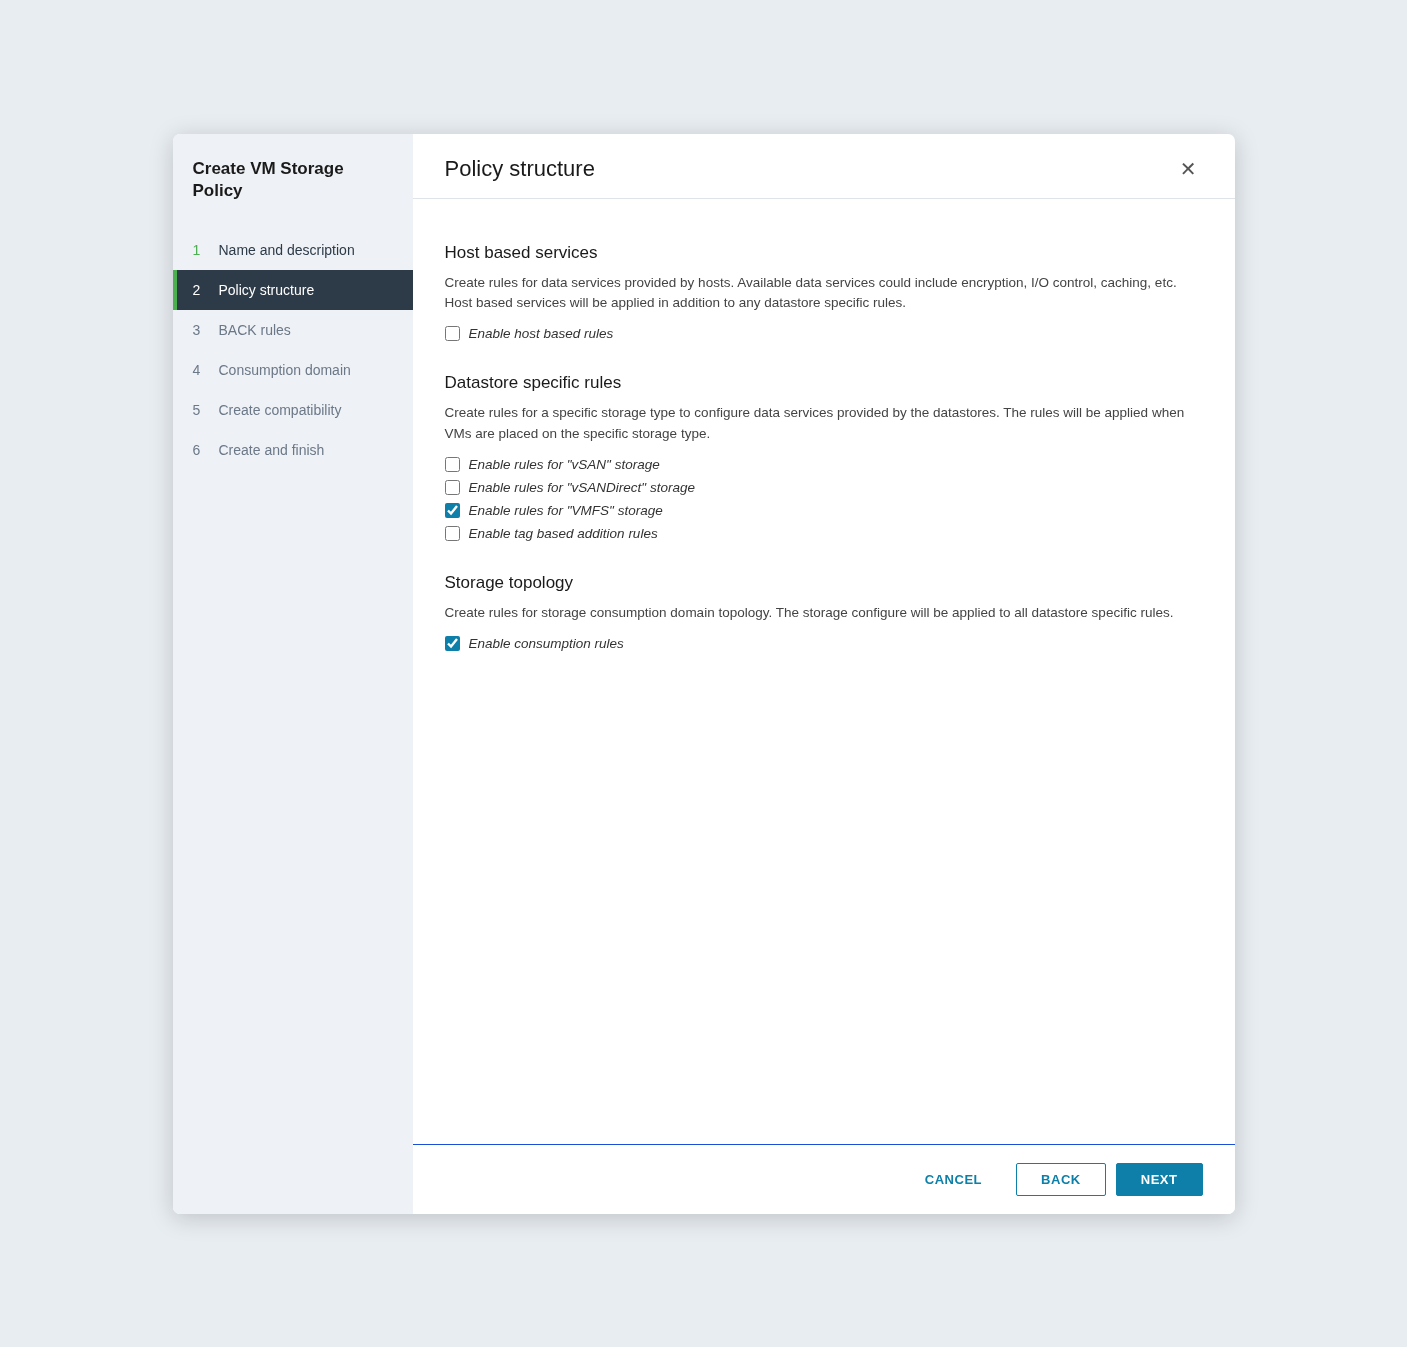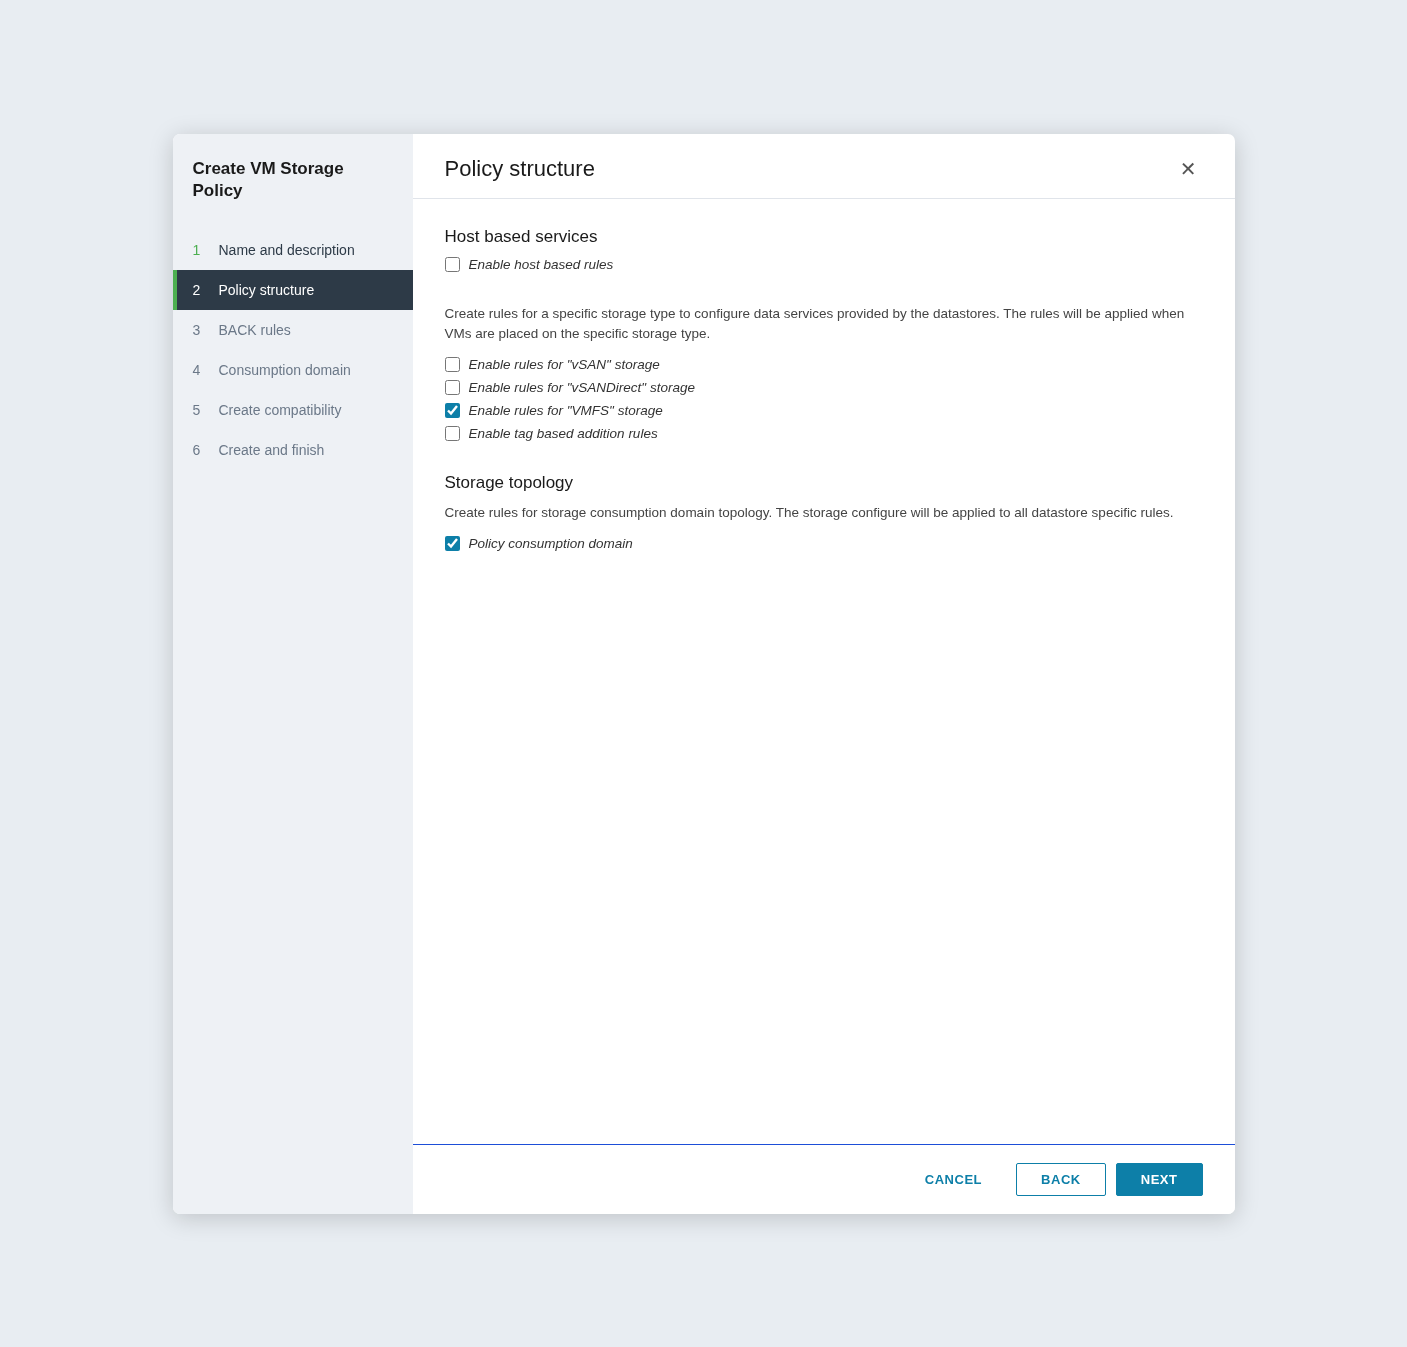--- a/index.html
+++ b/index.html
@@ -101,21 +101,21 @@
       border: none;
       cursor: pointer;
       font-size: 20px;
       color: #555;
       line-height: 1;
       padding: 2px 6px;
     }
     .main-body {
       flex: 1;
       overflow-y: auto;
-      padding: 28px 32px;
+      padding: 44px 32px;
     }
 
     
     .section {
       margin-bottom: 32px;
     }
     .section-title {
       font-size: 17px;
       font-weight: 500;
       color: #1a1a1a;
@@ -218,26 +218,28 @@
   </div>
 
   <div class="main">
     <div class="main-header">
       <span class="main-title">Policy structure</span>
       <button class="close-btn">✕</button>
     </div>
     <div class="main-body">
     <div class="section">
           <h2 class="section-title">Host based services</h2>
+          <p class="section-desc">Create rules for data services provided by hosts. Available data services could include encryption, I/O control, caching, etc. Host based services will be applied in addition to any datastore specific rules.</p>
           <div class="checkbox-row">
             <input type="checkbox" id="cb-host" style="">
             <label for="cb-host">Enable host based rules</label>
           </div>
         </div>
         <div class="section">
+          <h2 class="section-title">Datastore specific rules</h2>
           <p class="section-desc">Create rules for a specific storage type to configure data services provided by the datastores. The rules will be applied when VMs are placed on the specific storage type.</p>
           <div class="checkbox-row">
             <input type="checkbox" id="cb-vsan" style="">
             <label for="cb-vsan">Enable rules for "vSAN" storage</label>
           </div>
           <div class="checkbox-row">
             <input type="checkbox" id="cb-vsandirect" style="">
             <label for="cb-vsandirect">Enable rules for "vSANDirect" storage</label>
           </div>
           <div class="checkbox-row">
@@ -247,21 +249,21 @@
           <div class="checkbox-row">
             <input type="checkbox" id="cb-tag" style="">
             <label for="cb-tag">Enable tag based addition rules</label>
           </div>
         </div>
         <div class="section">
           <h2 class="section-title">Storage topology</h2>
           <p class="section-desc">Create rules for storage consumption domain topology. The storage configure will be applied to all datastore specific rules.</p>
           <div class="checkbox-row">
             <input type="checkbox" id="cb-consumption" checked="" style="">
-            <label for="cb-consumption">Policy consumption domain</label>
+            <label for="cb-consumption">Enable consumption rules</label>
           </div>
         </div>
       </div>
     <div class="main-footer">
       <button class="btn btn-cancel">CANCEL</button>
       <button class="btn btn-back">BACK</button>
       <button class="btn btn-next">NEXT</button>
     </div>
   </div>
 </div>

